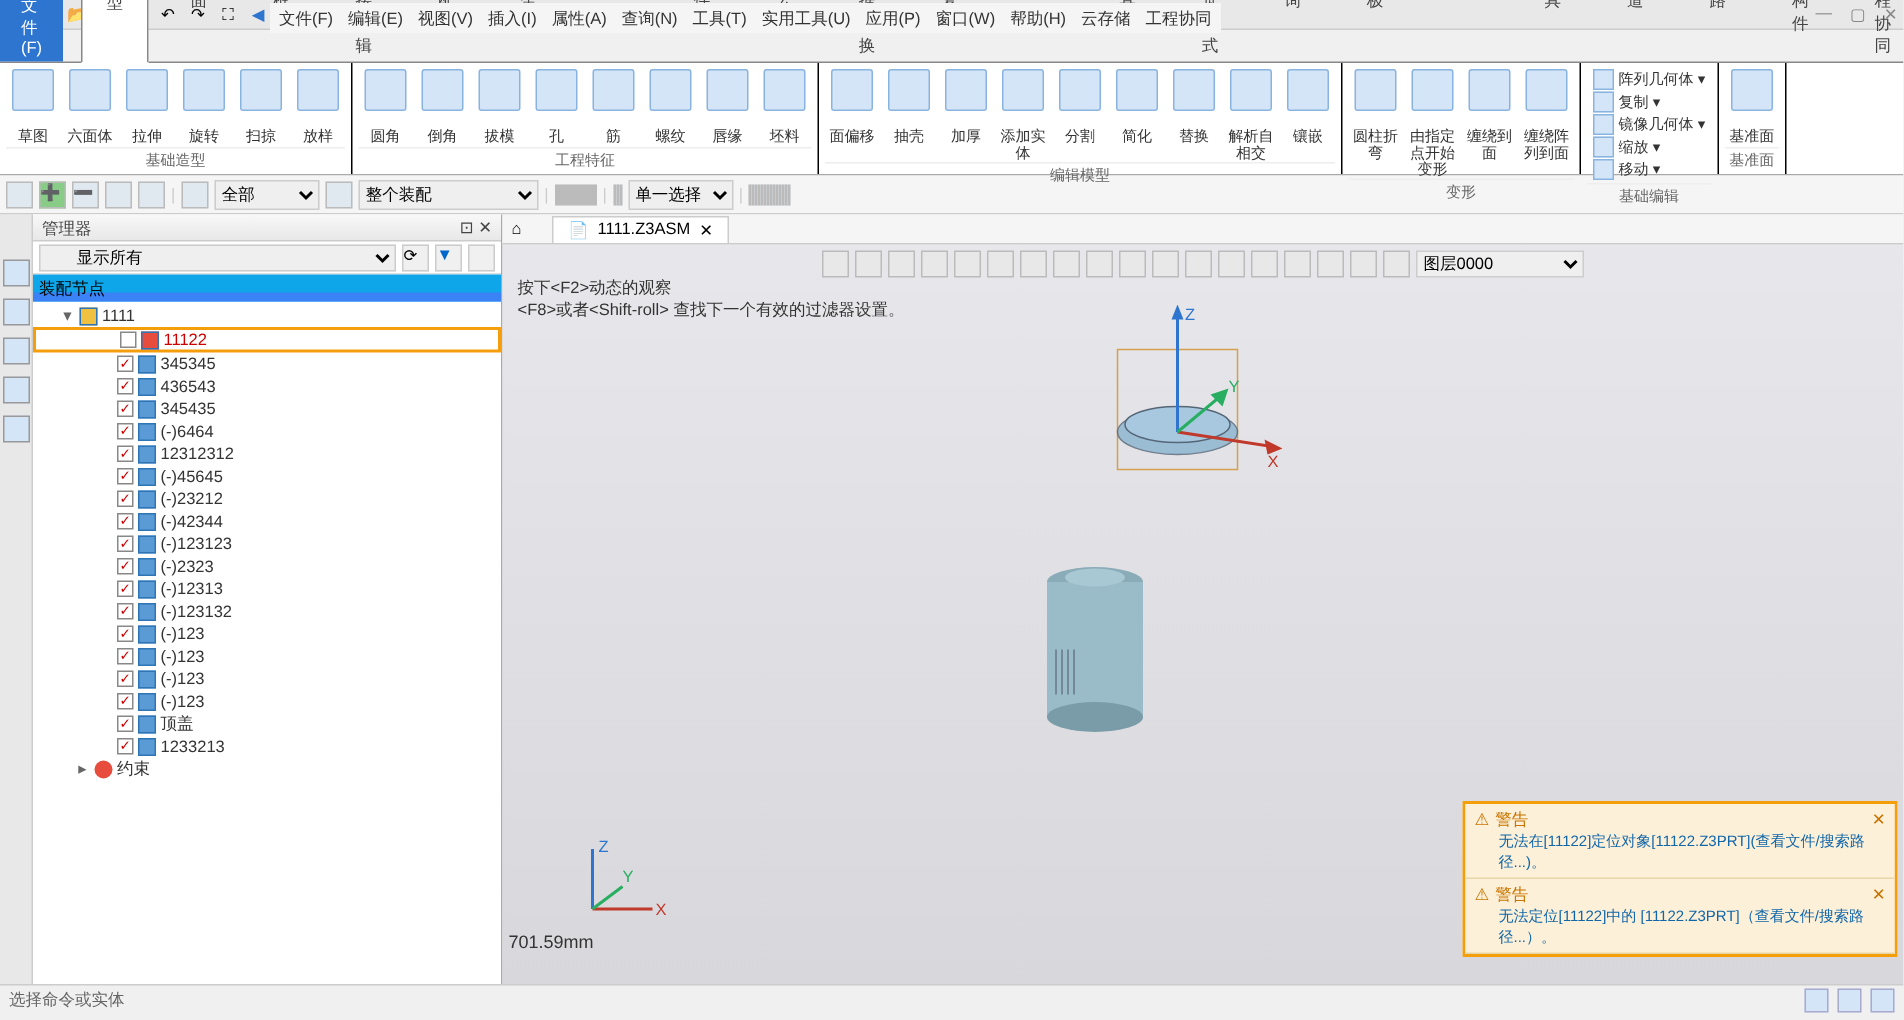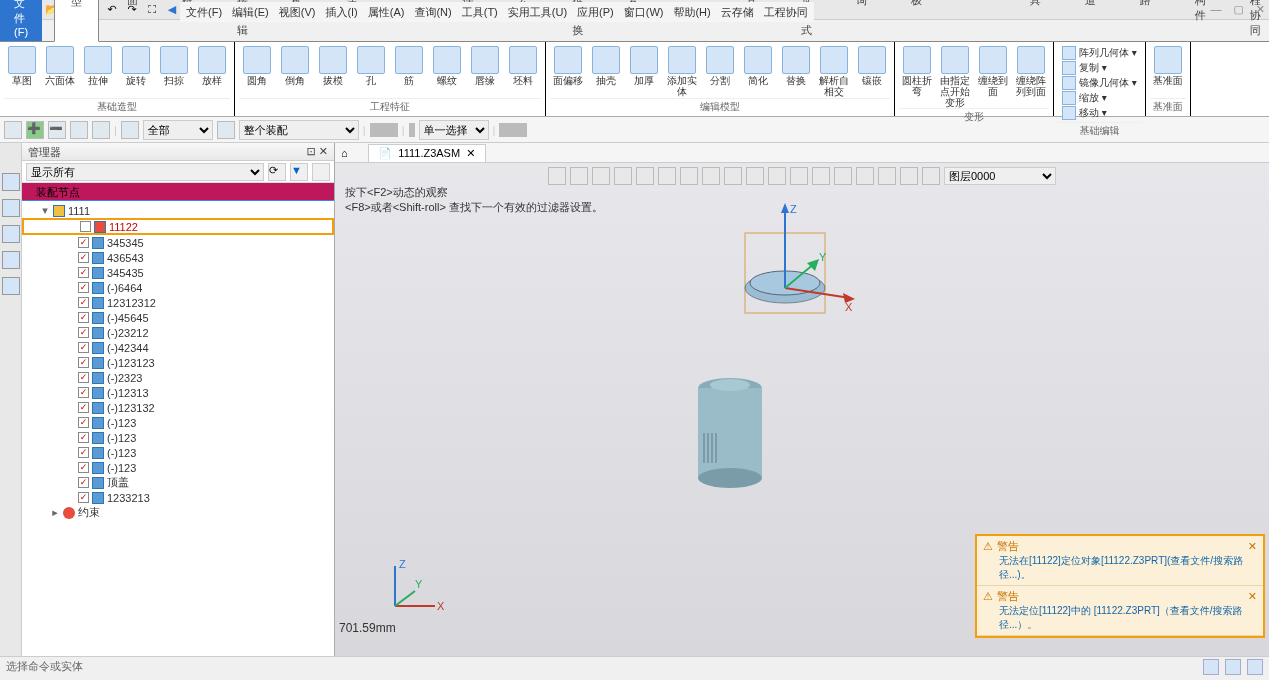--- a/index.html
+++ b/index.html
@@ -13,39 +13,39 @@
 .menubar span{padding:2px 4px;color:#333;}
 .ribbon-tabs{height:22px;background:#f0f0f0;display:flex;align-items:flex-end;border-bottom:1px solid #888;}
 .ribbon-tabs .ftab{background:#2e75d0;color:#fff;padding:3px 14px;}
 .ribbon-tabs .tab{padding:3px 16px;color:#444;margin-left:12px;}
 .ribbon-tabs .tab.active{background:#fff;border:1px solid #888;border-bottom:1px solid #fff;margin-bottom:-1px;}
 .ribbon-tabs .search{margin-left:auto;display:flex;align-items:center;}
 .ribbon-tabs .search input{width:160px;height:18px;border:1px solid #ccc;padding:0 4px;}
 .ribbon{height:75px;background:#fff;display:flex;border-bottom:1px solid #aaa;}
 .rgroup{border-right:1px solid #000000;padding:2px 4px;display:flex;flex-direction:column;}
 .rgroup .btns{display:flex;gap:2px;flex:1;align-items:flex-start;}
-.rgroup .bigbtn{width:36px;display:flex;flex-direction:column;align-items:center;gap:1px;padding-top:2px;}
+.rgroup .bigbtn{width:36px;display:flex;flex-direction:column;align-items:center;gap:12px;padding-top:2px;}
 .rgroup .bigbtn .ic{width:28px;height:28px;background:#d4e5f7;border:1px solid #8ab4e0;border-radius:2px;}
 .rgroup .bigbtn .lb{font-size:10px;color:#333;text-align:center;line-height:11px;}
 .rgroup .gname{font-size:10px;color:#666;text-align:center;border-top:1px solid #eee;padding-top:1px;}
 .rsmall{display:flex;flex-direction:column;gap:1px;padding:2px 4px;}
 .rsmall .row{display:flex;align-items:center;gap:3px;font-size:10px;color:#333;white-space:nowrap;}
 .rsmall .row .ic2{width:14px;height:14px;background:#d4e5f7;border:1px solid #8ab4e0;}
 .toolbar2{height:26px;background:#f5f5f5;border-bottom:1px solid #ccc;display:flex;align-items:center;padding:0 4px;gap:4px;}
 .toolbar2 select{height:20px;border:1px solid #ccc;font-size:11px;}
 .toolbar2 .tb-ic{width:18px;height:18px;background:#e0e8f0;border:1px solid #bbb;}
 .main{display:flex;height:513px;}
 .leftbar{width:22px;background:#e8e8e8;border-right:1px solid #ccc;display:flex;flex-direction:column;gap:8px;padding-top:30px;}
 .leftbar .lic{width:18px;height:18px;margin:0 auto;background:#d4e5f7;border:1px solid #999;}
 .mgr{width:313px;background:#fff;border-right:1px solid #aaa;display:flex;flex-direction:column;}
 .mgr-hdr{height:18px;background:linear-gradient(#f8f8f8,#e8e8e8);border-bottom:1px solid #ccc;padding:2px 6px;display:flex;justify-content:space-between;color:#444;}
 .mgr-filter{height:22px;display:flex;align-items:center;padding:0 4px;gap:4px;border-bottom:1px solid #ddd;}
-.mgr-filter select{flex:1;height:18px;border:1px solid #ccc;}
+.mgr-filter select{flex:1;height:18px;border:1px solid #ccc;padding-left:20px;}
 .mgr-filter .fic{width:18px;height:18px;border:1px solid #ccc;background:#f0f0f0;}
-.mgr-sub{height:18px;padding:2px 14px;background:#be185d;border-bottom:1px solid #3b82f6;}
+.mgr-sub{height:18px;padding:2px 4px;background:#0ea5e9;border-bottom:6px solid #3b82f6;}
 .tree{flex:1;overflow:auto;padding:2px 0;}
 .tree .node{display:flex;align-items:center;height:15px;padding-left:56px;gap:3px;}
 .tree .node.root{padding-left:18px;}
 .tree .node.hl{border:2px solid #f59e0b;height:17px;}
 .tree .chk{width:11px;height:11px;border:1px solid #888;display:inline-flex;align-items:center;justify-content:center;}
 .tree .chk.on::after{content:'✓';color:#c00;font-size:9px;line-height:9px;}
 .tree .cube{width:12px;height:12px;background:#5b9bd5;border:1px solid #2e75b6;}
 .tree .cube.err{background:#e74c3c;}
 .tree .txt{font-size:11px;color:#333;}
 .tree .txt.red{color:#c00;}

